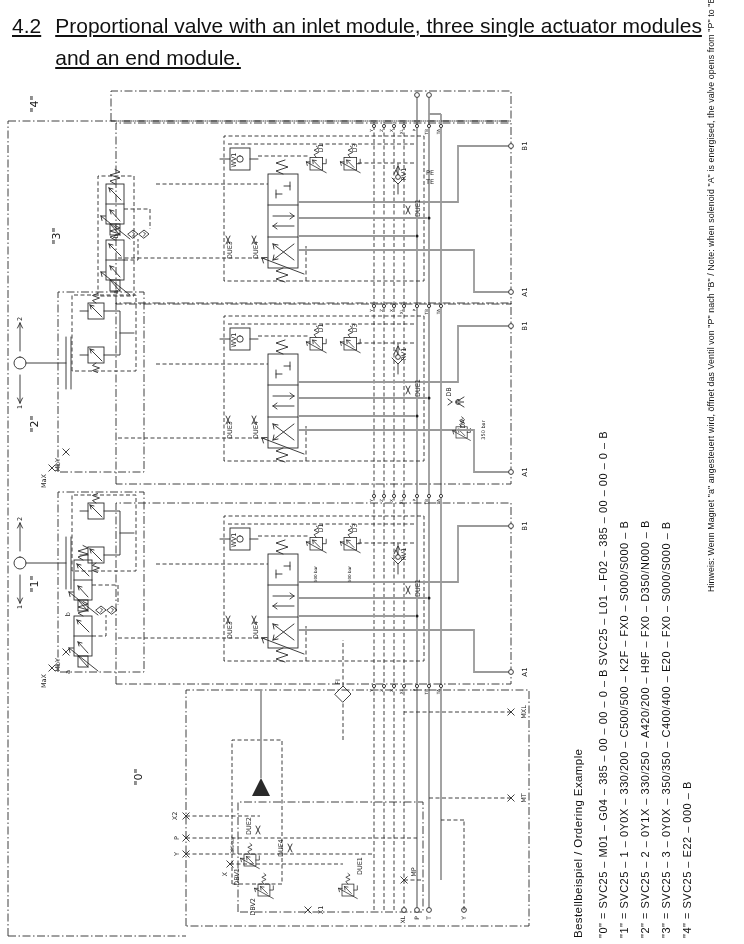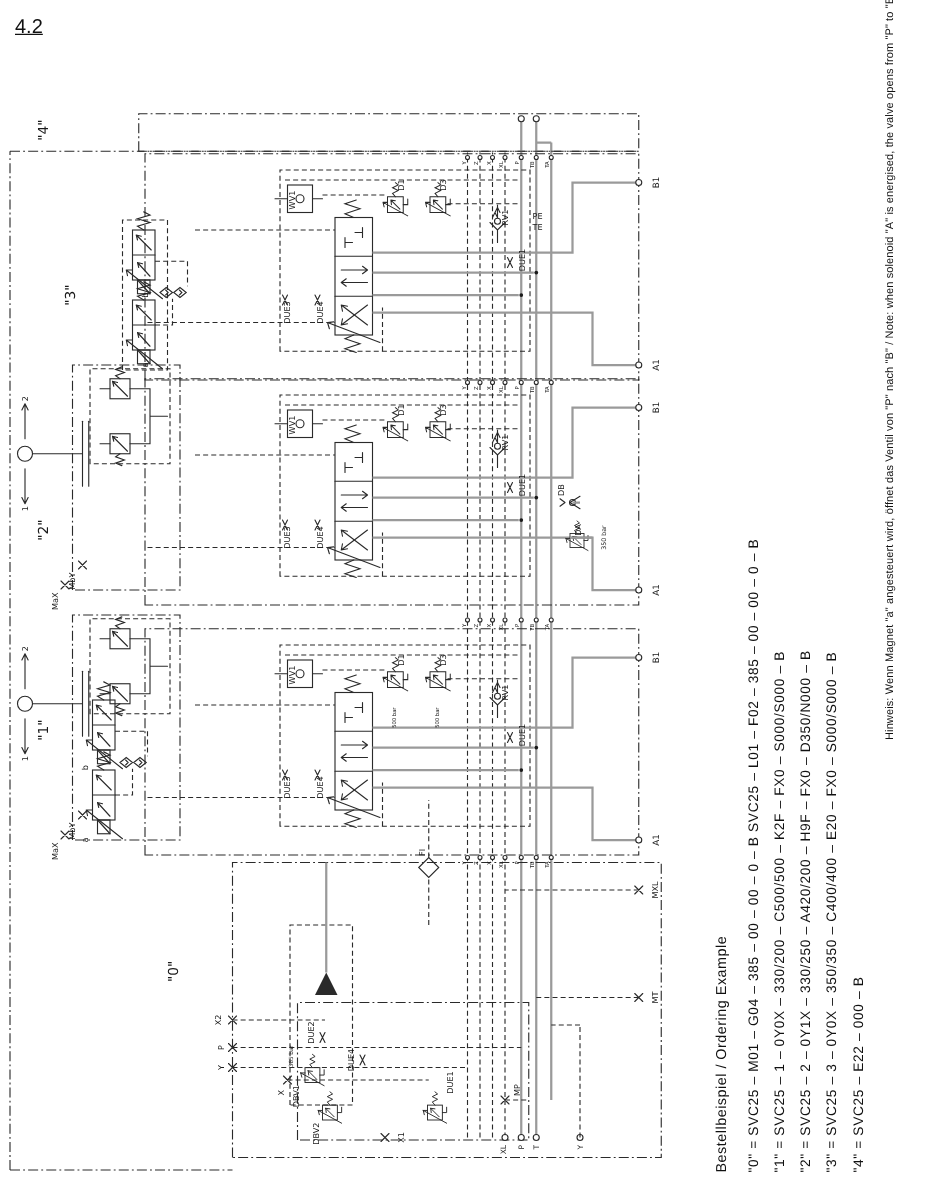--- a/index.html
+++ b/index.html
@@ -1,18 +1,18 @@
 <!DOCTYPE html>
 <html><head>
 <meta charset="utf-8">
 <style>
   html,body{margin:0;padding:0;background:#fff;}
   body{width:744px;height:944px;position:relative;overflow:hidden;
        font-family:"Liberation Sans",sans-serif;color:#111;}
-  .title{display:flex;gap:14px;padding:10px 14px 0 12px;font-size:16px;line-height:1.5;text-decoration:underline;}
+  .title{display:flex;gap:14px;padding:10px 14px 0 12px;font-size:21px;line-height:1.5;text-decoration:underline;}
   .title .tno{flex:0 0 auto;}
   .title .ttext{width:672px;}
   #figure{position:absolute;left:6px;top:80px;width:548px;height:860px;}
   svg{display:block;}
   svg text{font-family:"DejaVu Sans","Liberation Sans",sans-serif;fill:#1a1a1a;}
   .k{stroke:#2a2a2a;stroke-width:0.9;fill:none;stroke-linecap:round;}
   .d{stroke:#2a2a2a;stroke-width:0.9;fill:none;stroke-dasharray:4 2.5;}
   .dd{stroke:#2a2a2a;stroke-width:0.9;fill:none;stroke-dasharray:8 2.5 1.5 2.5;}
   .g{stroke:#9a9a9a;stroke-width:1.8;fill:none;}
   .pc{stroke:#2a2a2a;stroke-width:0.9;fill:#fff;}
@@ -22,20 +22,21 @@
   #ordering{left:572px;top:938px;width:660px;height:140px;font-size:11px;letter-spacing:0.5px;}
   #ordering .ohead{font-size:11.5px;margin-bottom:9px;letter-spacing:0.4px;}
   #ordering .oline{line-height:21px;}
   #note{left:706px;top:592px;width:512px;height:22px;font-size:8.8px;letter-spacing:0.1px;}
 </style>
 </head>
 <body>
 
 <div class="title">
   <span class="tno">4.2</span>
+  <span class="ttext">Proportional valve with an inlet module, three single actuator modules and an end module.</span>
 </div>
 
 <div id="figure">
 <svg id="schematic" width="548" height="860" viewBox="0 0 548 860">
   <defs>
     <g id="relief">
       <rect class="k" x="0" y="0" width="14" height="14"></rect>
       <path class="k" d="M3,11 L11,3 M11,3 l-4,0.5 M11,3 l-0.5,4"></path>
       <path class="k" d="M14,7 l3,-2.5 2.5,5 2.5,-5 2.5,5 2,-2.5"></path>
       <path class="k" d="M7,14 v4 h5"></path>

